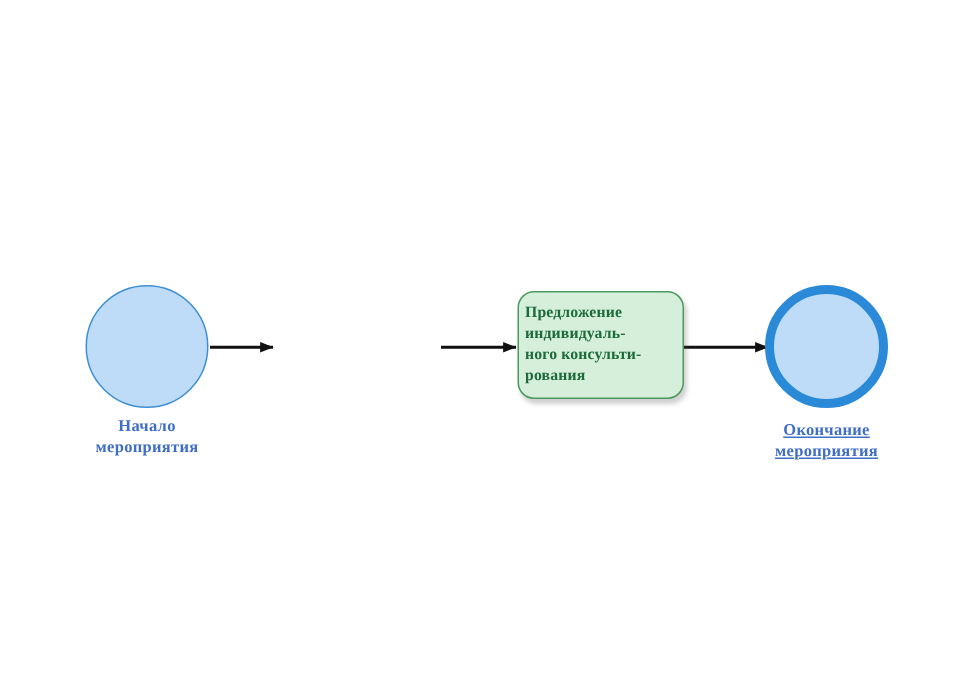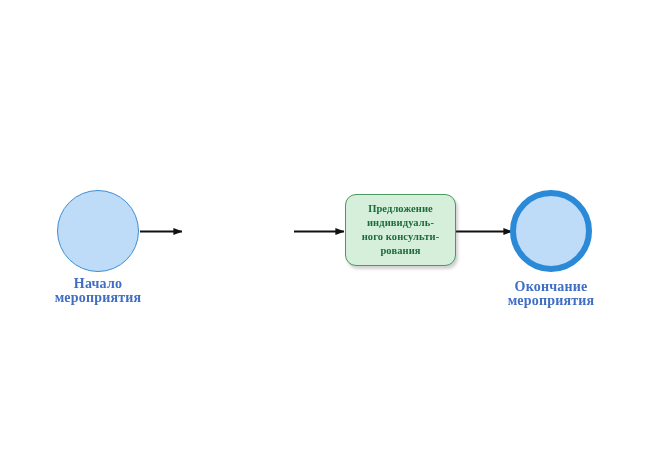--- a/index.html
+++ b/index.html
@@ -46,21 +46,21 @@
     border: 6px solid #2a8ad8;
   }
 
   
   .event-caption {
     position: absolute;
     width: 150px;
     text-align: center;
     color: #3f6ec4;
     font-weight: bold;
-    font-size: 14px;
+    font-size: 11px;
     line-height: 14px;
     letter-spacing: .2px;
   }
   .event-caption.start-caption {
     left: 23px;
     top: 277px;
   }
   .event-caption.end-caption {
     left: 476px;
     top: 280px;
@@ -74,21 +74,20 @@
     border: 1.6px solid #4a9a5f;
     border-radius: 11px;
     box-shadow: 2px 3px 3px rgba(90, 90, 90, .28);
     display: flex;
     align-items: center;
     justify-content: center;
   }
   .task .task-label {
     display: block;
     width: 100%;
-    text-align: center;
     color: #1d6b3b;
     font-weight: bold;
     font-size: 10.5px;
     line-height: 14px;
     letter-spacing: .1px;
     white-space: pre-line;
     padding: 0 4px;
     box-sizing: border-box;
   }
   .task.task-1 {
@@ -139,16 +138,16 @@
 
 
   <div class="task task-2">
     <span class="task-label">Предложение
 индивидуаль-
 ного консульти-
 рования</span>
   </div>
 
   <div class="event end"></div>
-  <div class="event-caption end-caption" style="white-space: pre-line;">Окончание
+  <div class="event-caption end-caption" style="white-space: pre-line; text-decoration: underline;">Окончание
 мероприятия</div>
 
 </div>
 
 </body></html>

